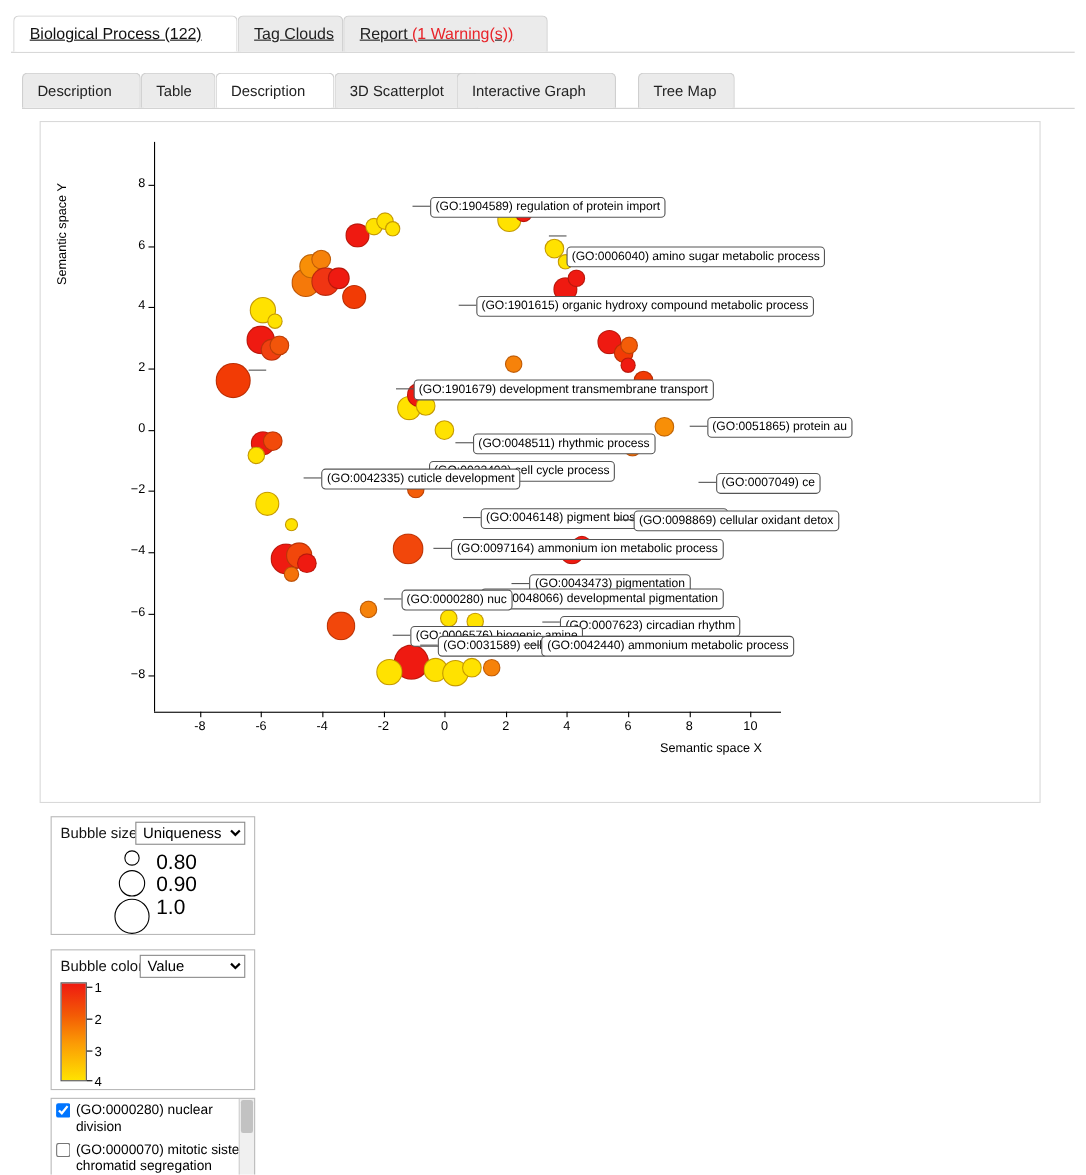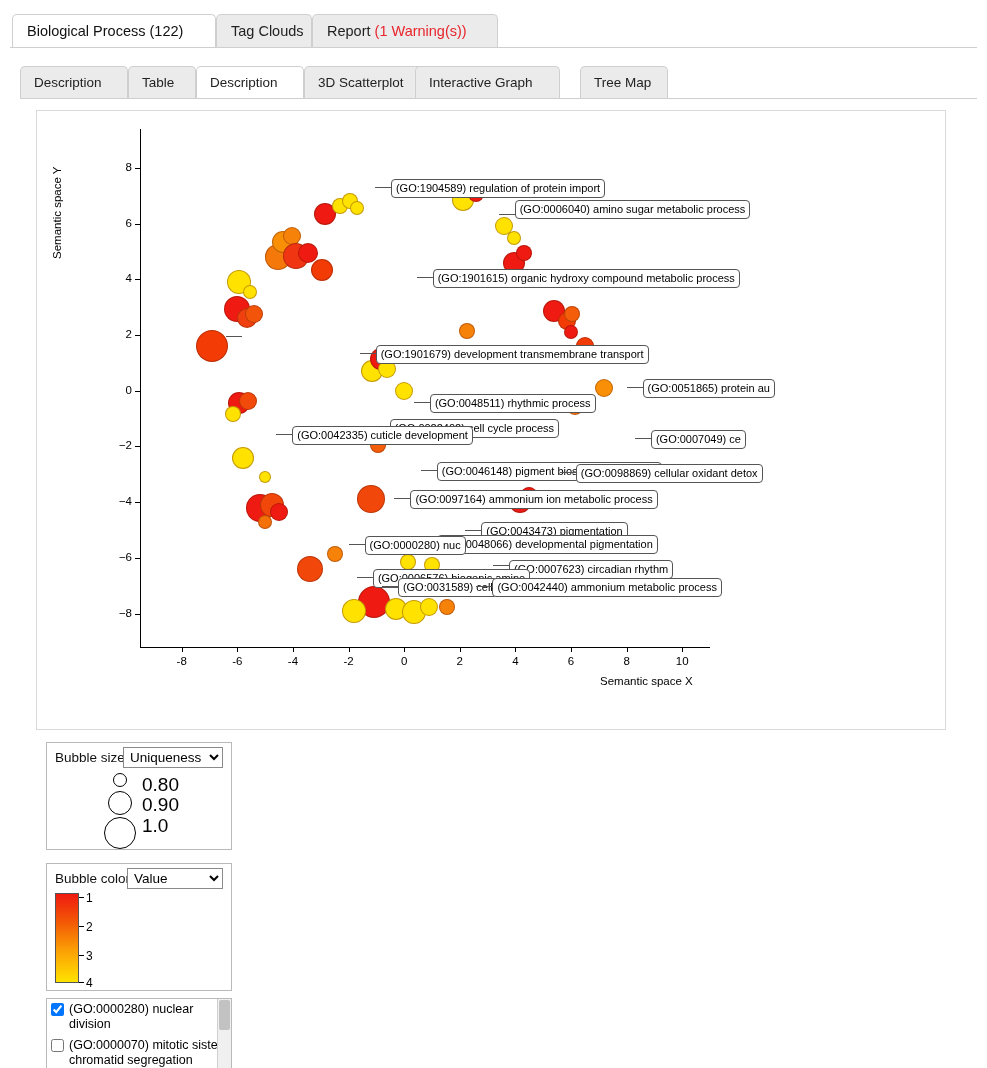--- a/index.html
+++ b/index.html
@@ -33,20 +33,21 @@
     line-height: 33px;
     padding: 0 14px;
     border: 1px solid #cfcfcf;
     border-bottom: none;
     border-radius: 5px 5px 0 0;
     background: #ebebeb;
     color: #222;
     font-size: 14.5px;
     box-sizing: border-box;
     white-space: nowrap;
+    text-decoration: underline;
   }
   .tab.active {
     background: #ffffff;
     color: #111;
   }
   .warn { color: #e8242a; }
 
   
   .subtabbar {
     position: absolute;
@@ -370,21 +371,21 @@
         <div class="bubble" style="left:429.26829268292687px;top:368.2204301075269px;width:16px;height:16px;background:#ef1a11;"></div>
         <div class="bubble" style="left:451.29268292682923px;top:181.41397849462373px;width:22px;height:22px;background:#ef1a11;"></div>
         <div class="bubble" style="left:465.8048780487805px;top:193.16129032258073px;width:18px;height:18px;background:#f23b05;"></div>
         <div class="bubble" style="left:472.3658536585366px;top:187.19892473118284px;width:16px;height:16px;background:#f45d09;"></div>
         <div class="bubble" style="left:471.9756097560976px;top:206.30107526881727px;width:14px;height:14px;background:#ef1a11;"></div>
         <div class="bubble" style="left:483.8780487804878px;top:218.22580645161293px;width:18px;height:18px;background:#f23b05;"></div>
         <div class="bubble" style="left:474.1463414634146px;top:278.1021505376345px;width:18px;height:18px;background:#f5720a;"></div>
         <div class="bubble" style="left:503.34146341463406px;top:260.00000000000006px;width:18px;height:18px;background:#f88f07;"></div>
         <div class="label" style="left:298.9512195121951px;top:60.48387096774201px;">(GO:1904589) regulation of protein import</div>
         <div class="leader" style="left:282.9512195121951px;top:68.483870967742px;width:16px;"></div>
-        <div class="label" style="left:422.6829268292683px;top:81px;">(GO:0006040) amino sugar metabolic process</div>
+        <div class="label" style="left:422.6829268292683px;top:105px;">(GO:0006040) amino sugar metabolic process</div>
         <div class="leader" style="left:406.6829268292683px;top:94.94086021505382px;width:16px;"></div>
         <div class="label" style="left:340.6585365853658px;top:149.60215053763443px;">(GO:1901615) organic hydroxy compound metabolic process</div>
         <div class="leader" style="left:324.6585365853658px;top:157.60215053763443px;width:16px;"></div>
         <div class="leader" style="left:134.1951219512195px;top:217.47849462365593px;width:16px;"></div>
         <div class="label" style="left:283.6585365853658px;top:226.1881720430108px;">(GO:1901679) development transmembrane transport</div>
         <div class="leader" style="left:267.6585365853658px;top:234.1881720430108px;width:16px;"></div>
         <div class="label" style="left:550.5853658536585px;top:259.60752688172045px;">(GO:0051865) protein au</div>
         <div class="leader" style="left:534.5853658536585px;top:267.60752688172045px;width:16px;"></div>
         <div class="label" style="left:337.8780487804878px;top:274.92473118279577px;">(GO:0048511) rhythmic process</div>
         <div class="leader" style="left:321.8780487804878px;top:282.92473118279577px;width:16px;"></div>

